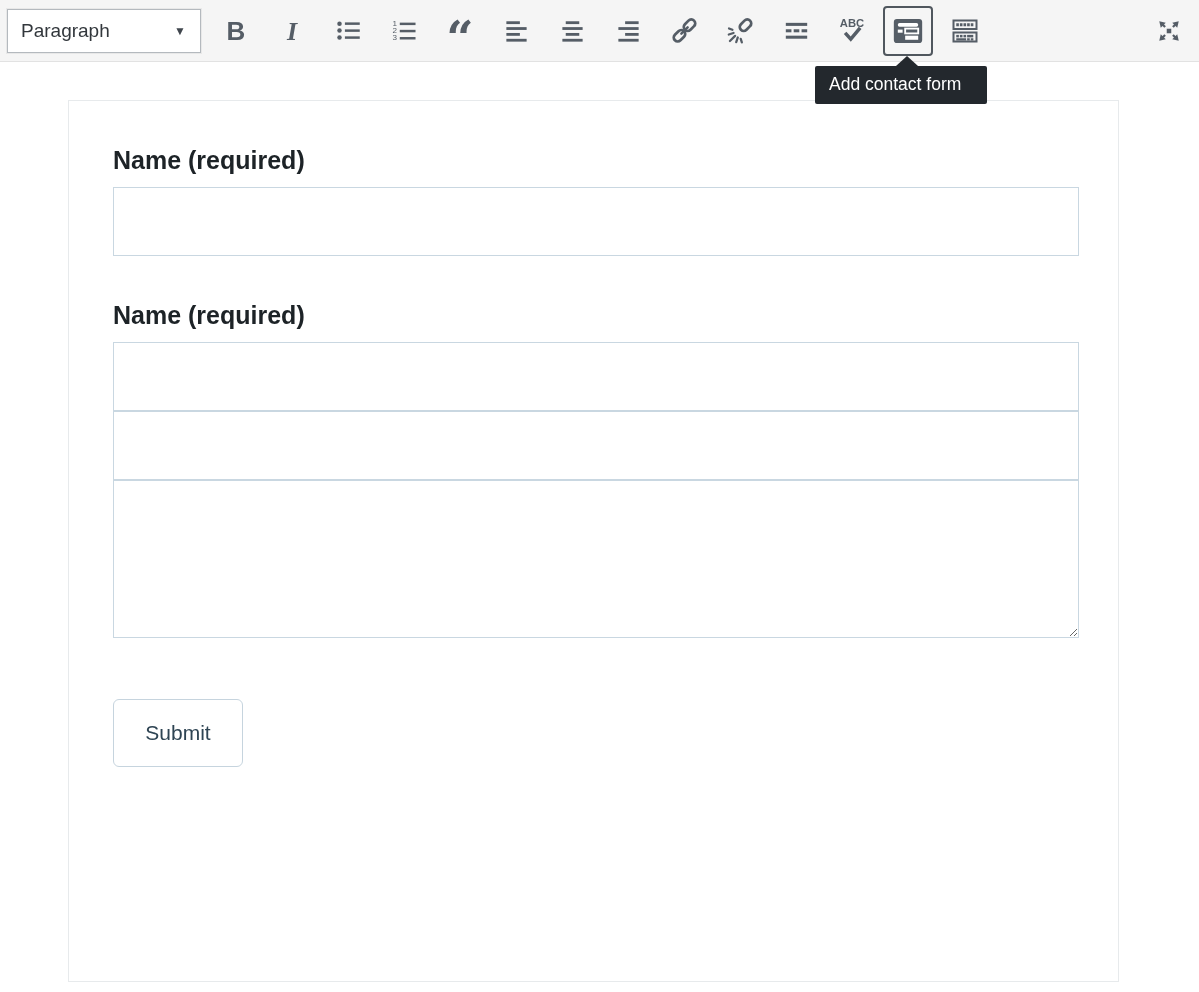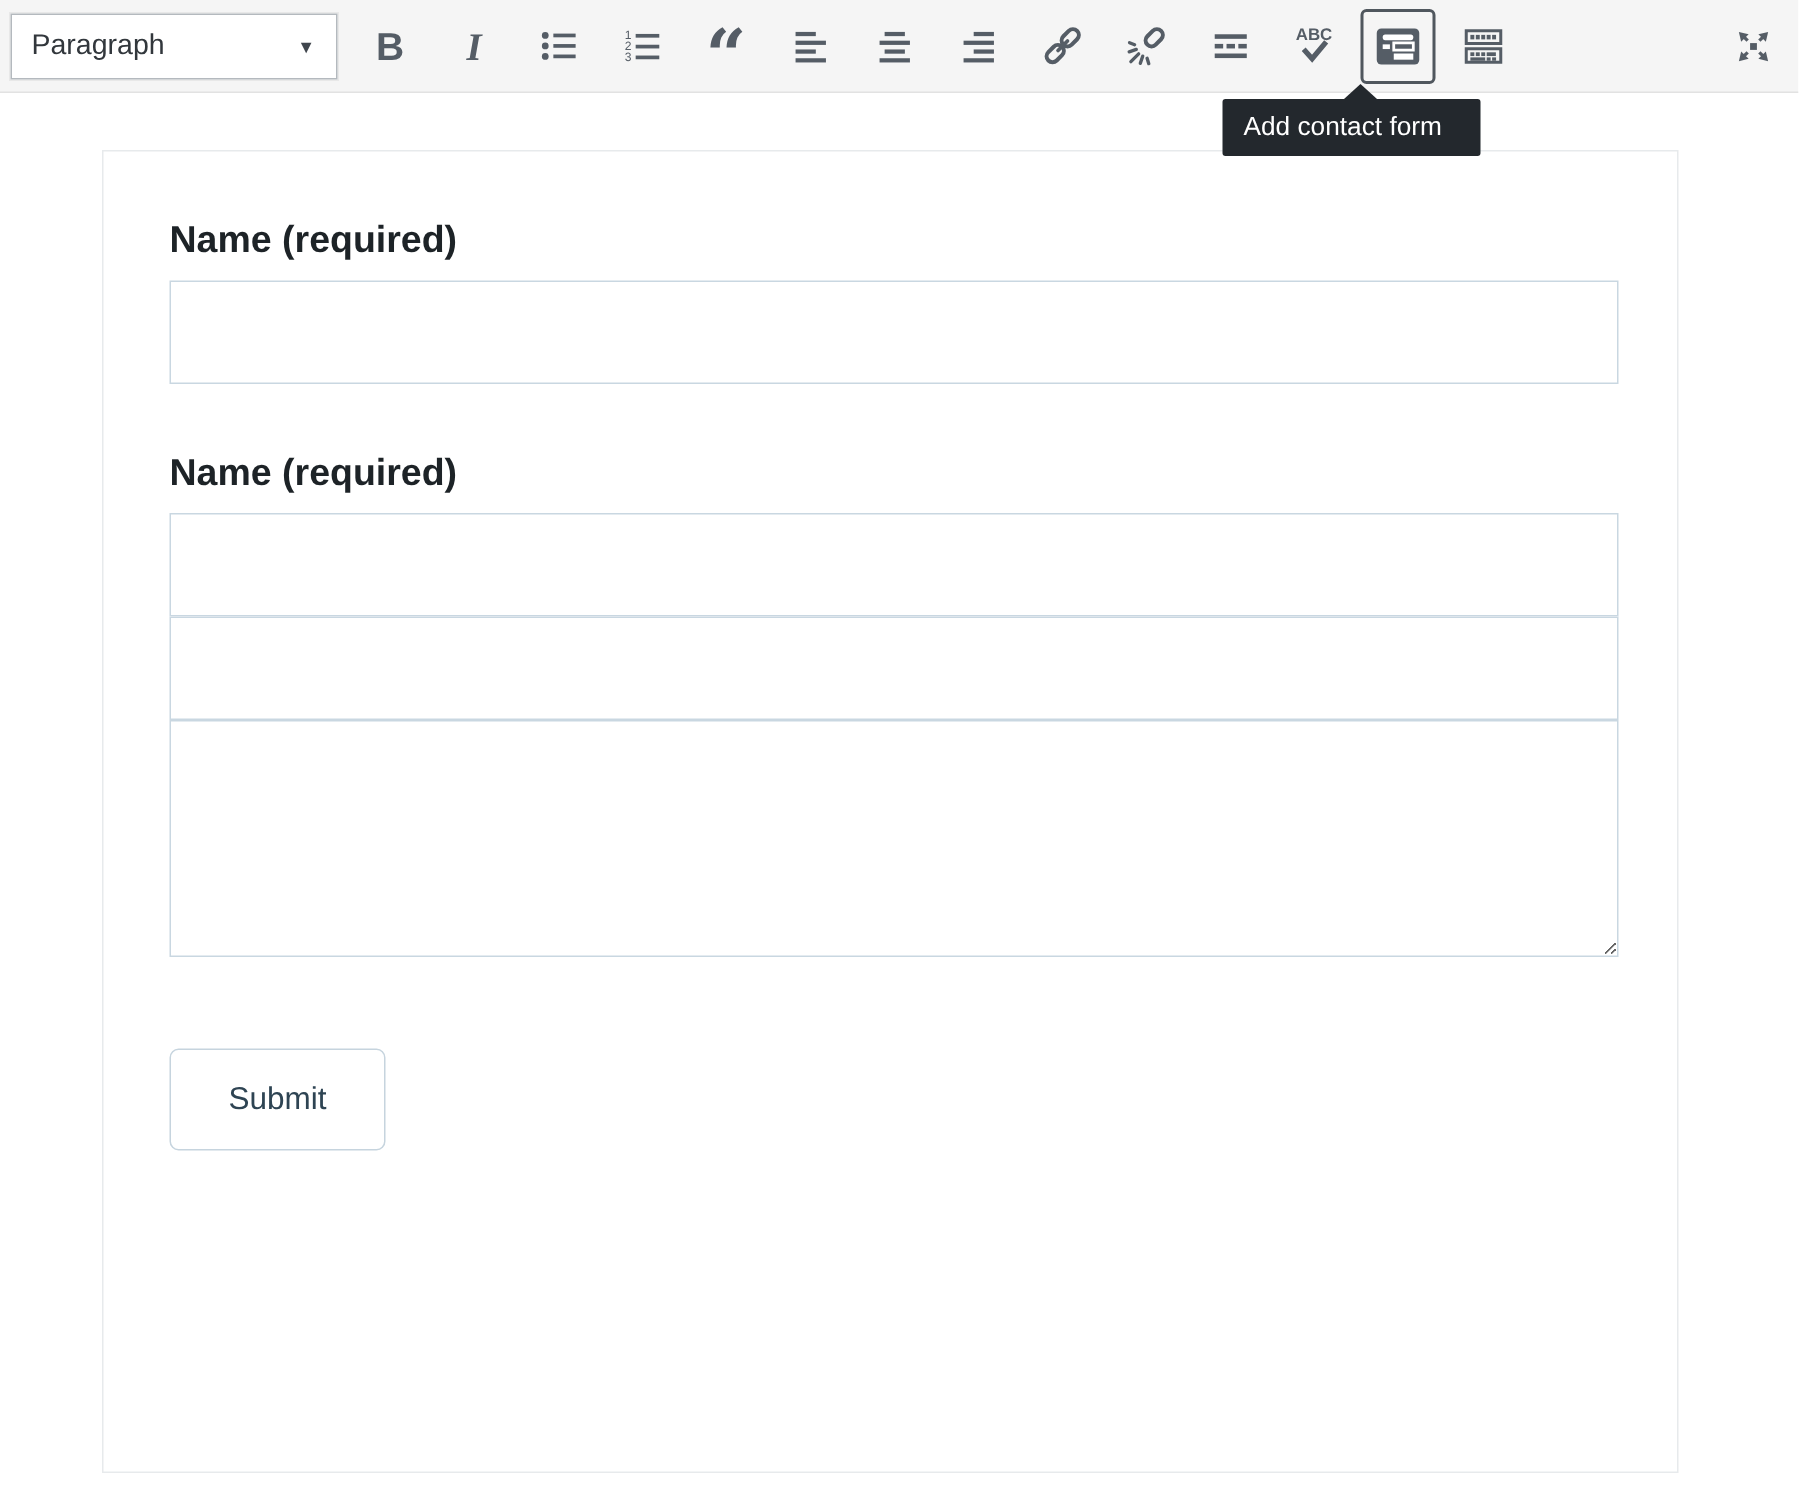--- a/index.html
+++ b/index.html
@@ -15,21 +15,21 @@
   .toolbar {
     position:relative;
     height:62px;
     background:#f5f5f5;
     border-bottom:1px solid #e2e2e2;
     display:flex;
     align-items:center;
     padding-left:7px;
   }
   .format-select {
-    width:218px; height:44px;
+    width:194px; height:44px;
     background:#ffffff;
     border:1px solid #b4b9be;
     box-shadow:0 0 0 1px #e8e8e8;
     display:flex; align-items:center; justify-content:space-between;
     padding:0 14px 0 13px;
     cursor:pointer;
   }
   .format-select .fs-label { font-size:19px; color:#32373c; }
   .format-select .fs-arrow { font-size:12px; color:#40464d; }
 
@@ -113,21 +113,21 @@
     border:1.5px solid #c9d7e1;
     background:#ffffff;
     font-size:20px; color:#2e4453;
     padding:10px 14px;
     outline:none;
     resize:both;
     font-family:"Liberation Sans", sans-serif;
   }
   .submit-btn {
     margin-top:61px;
-    width:144px; height:68px;
+    width:130px; height:68px;
     background:#ffffff;
     border:1.5px solid #c6d4de;
     border-radius:6px;
     font-size:21px;
     color:#2e4453;
     font-family:"Liberation Sans", sans-serif;
     cursor:pointer;
   }
 </style>
 </head>

